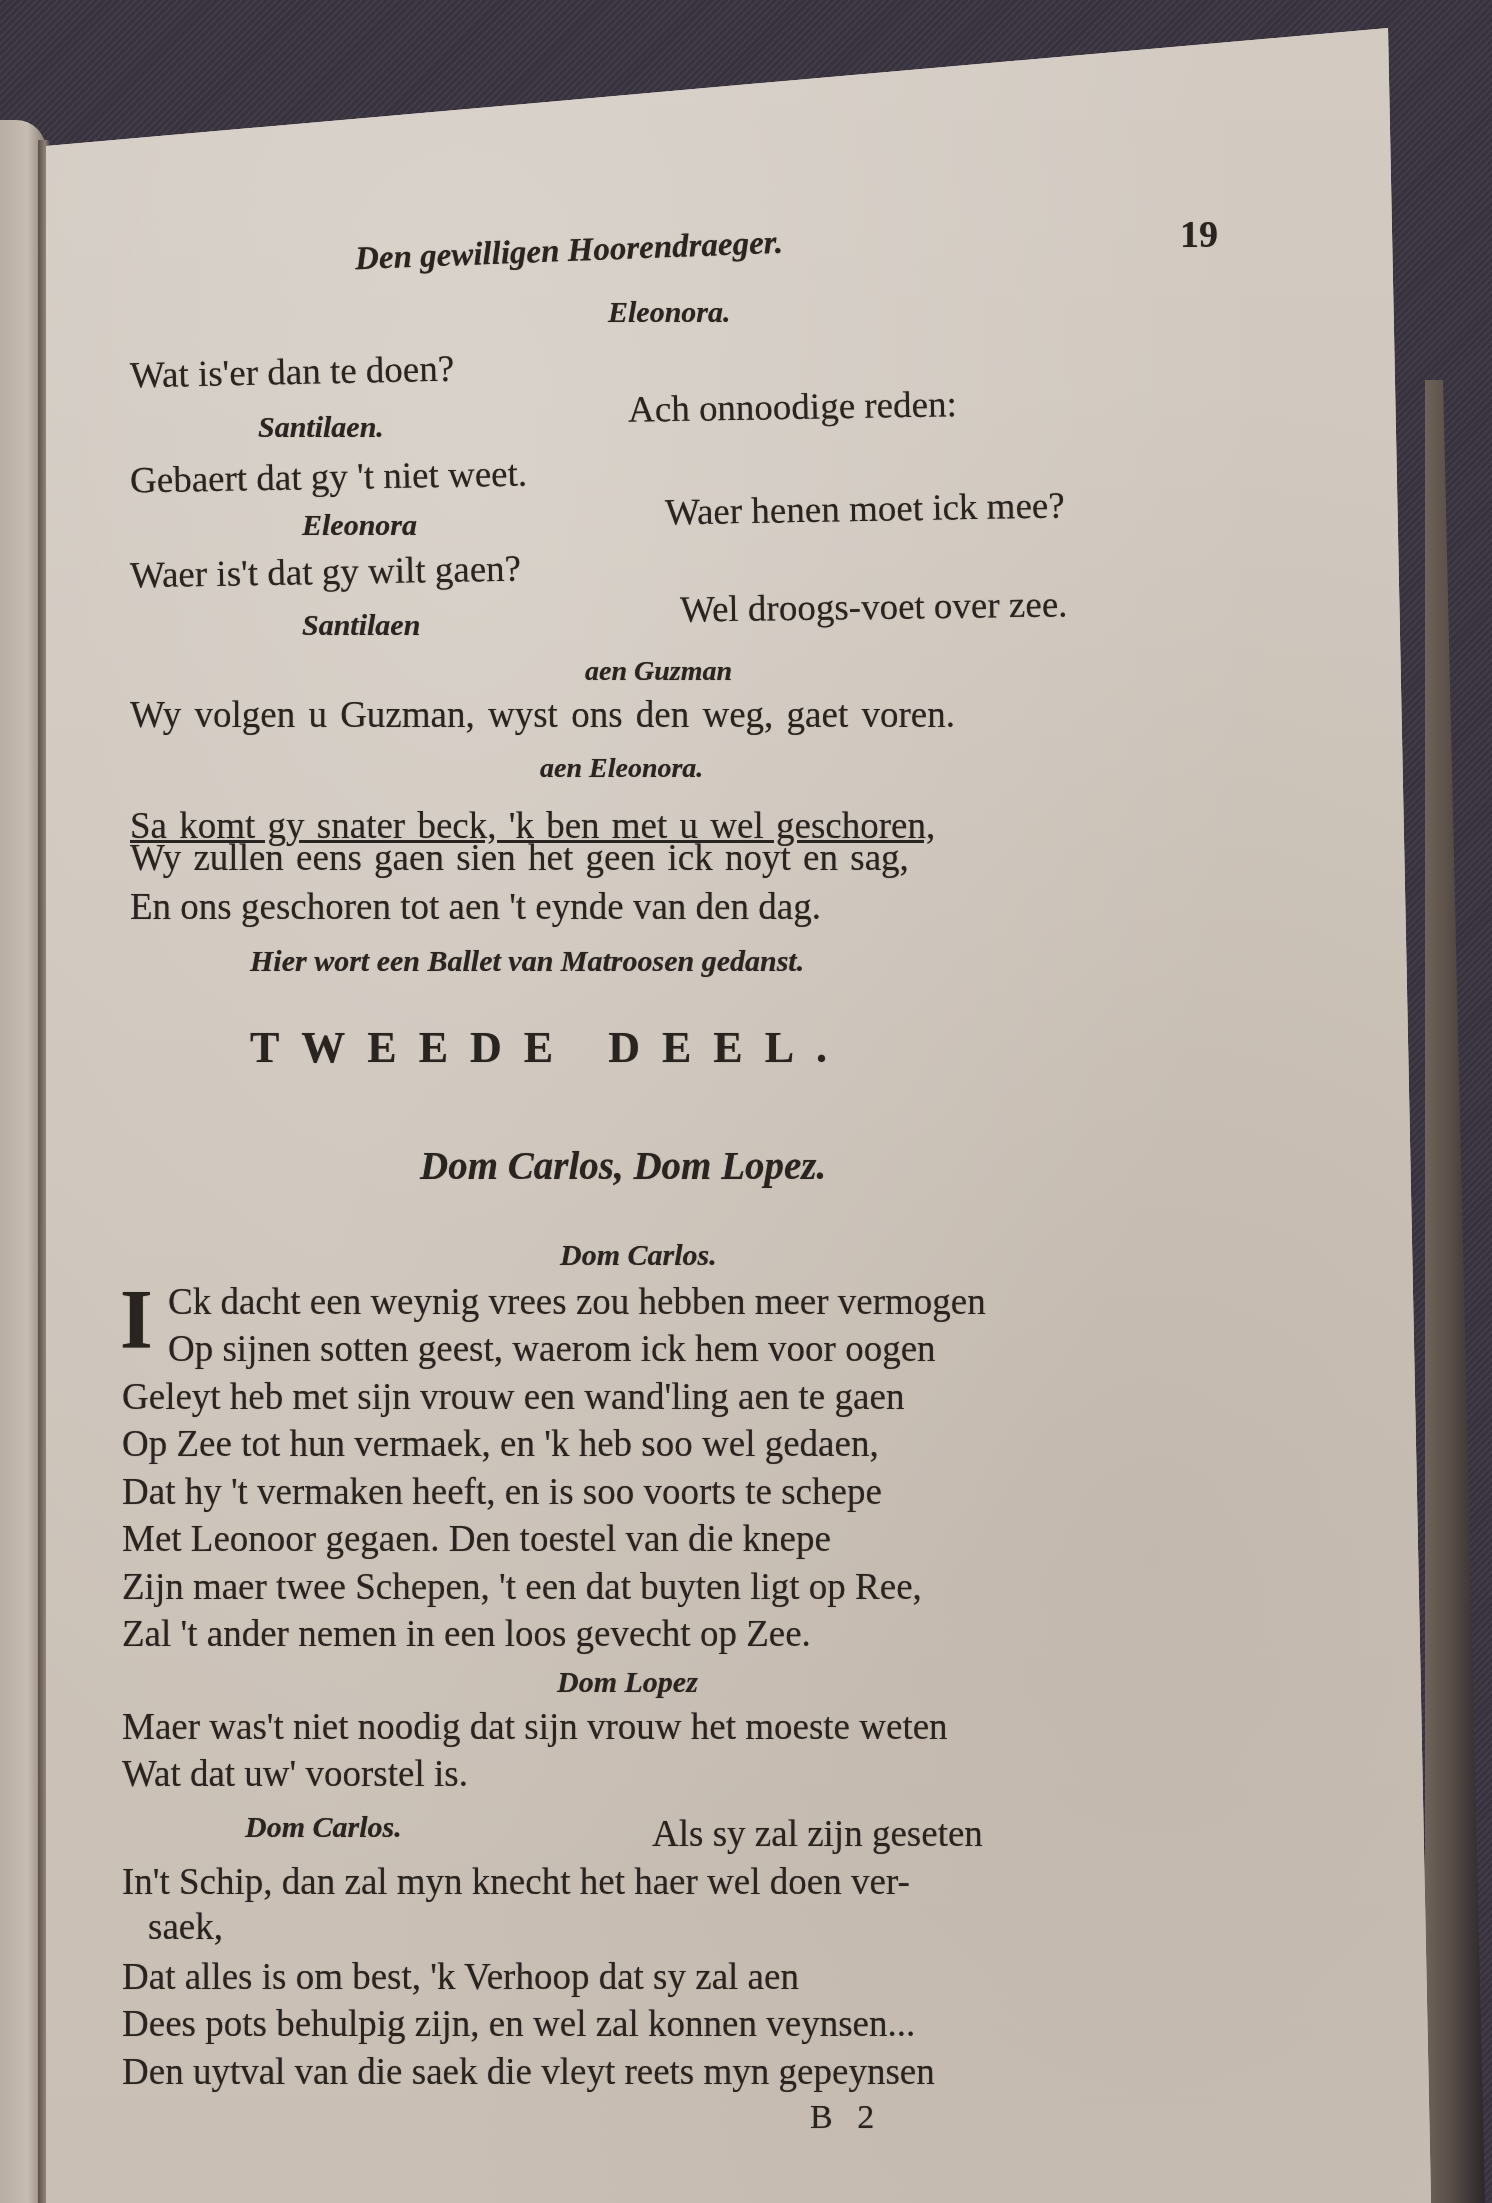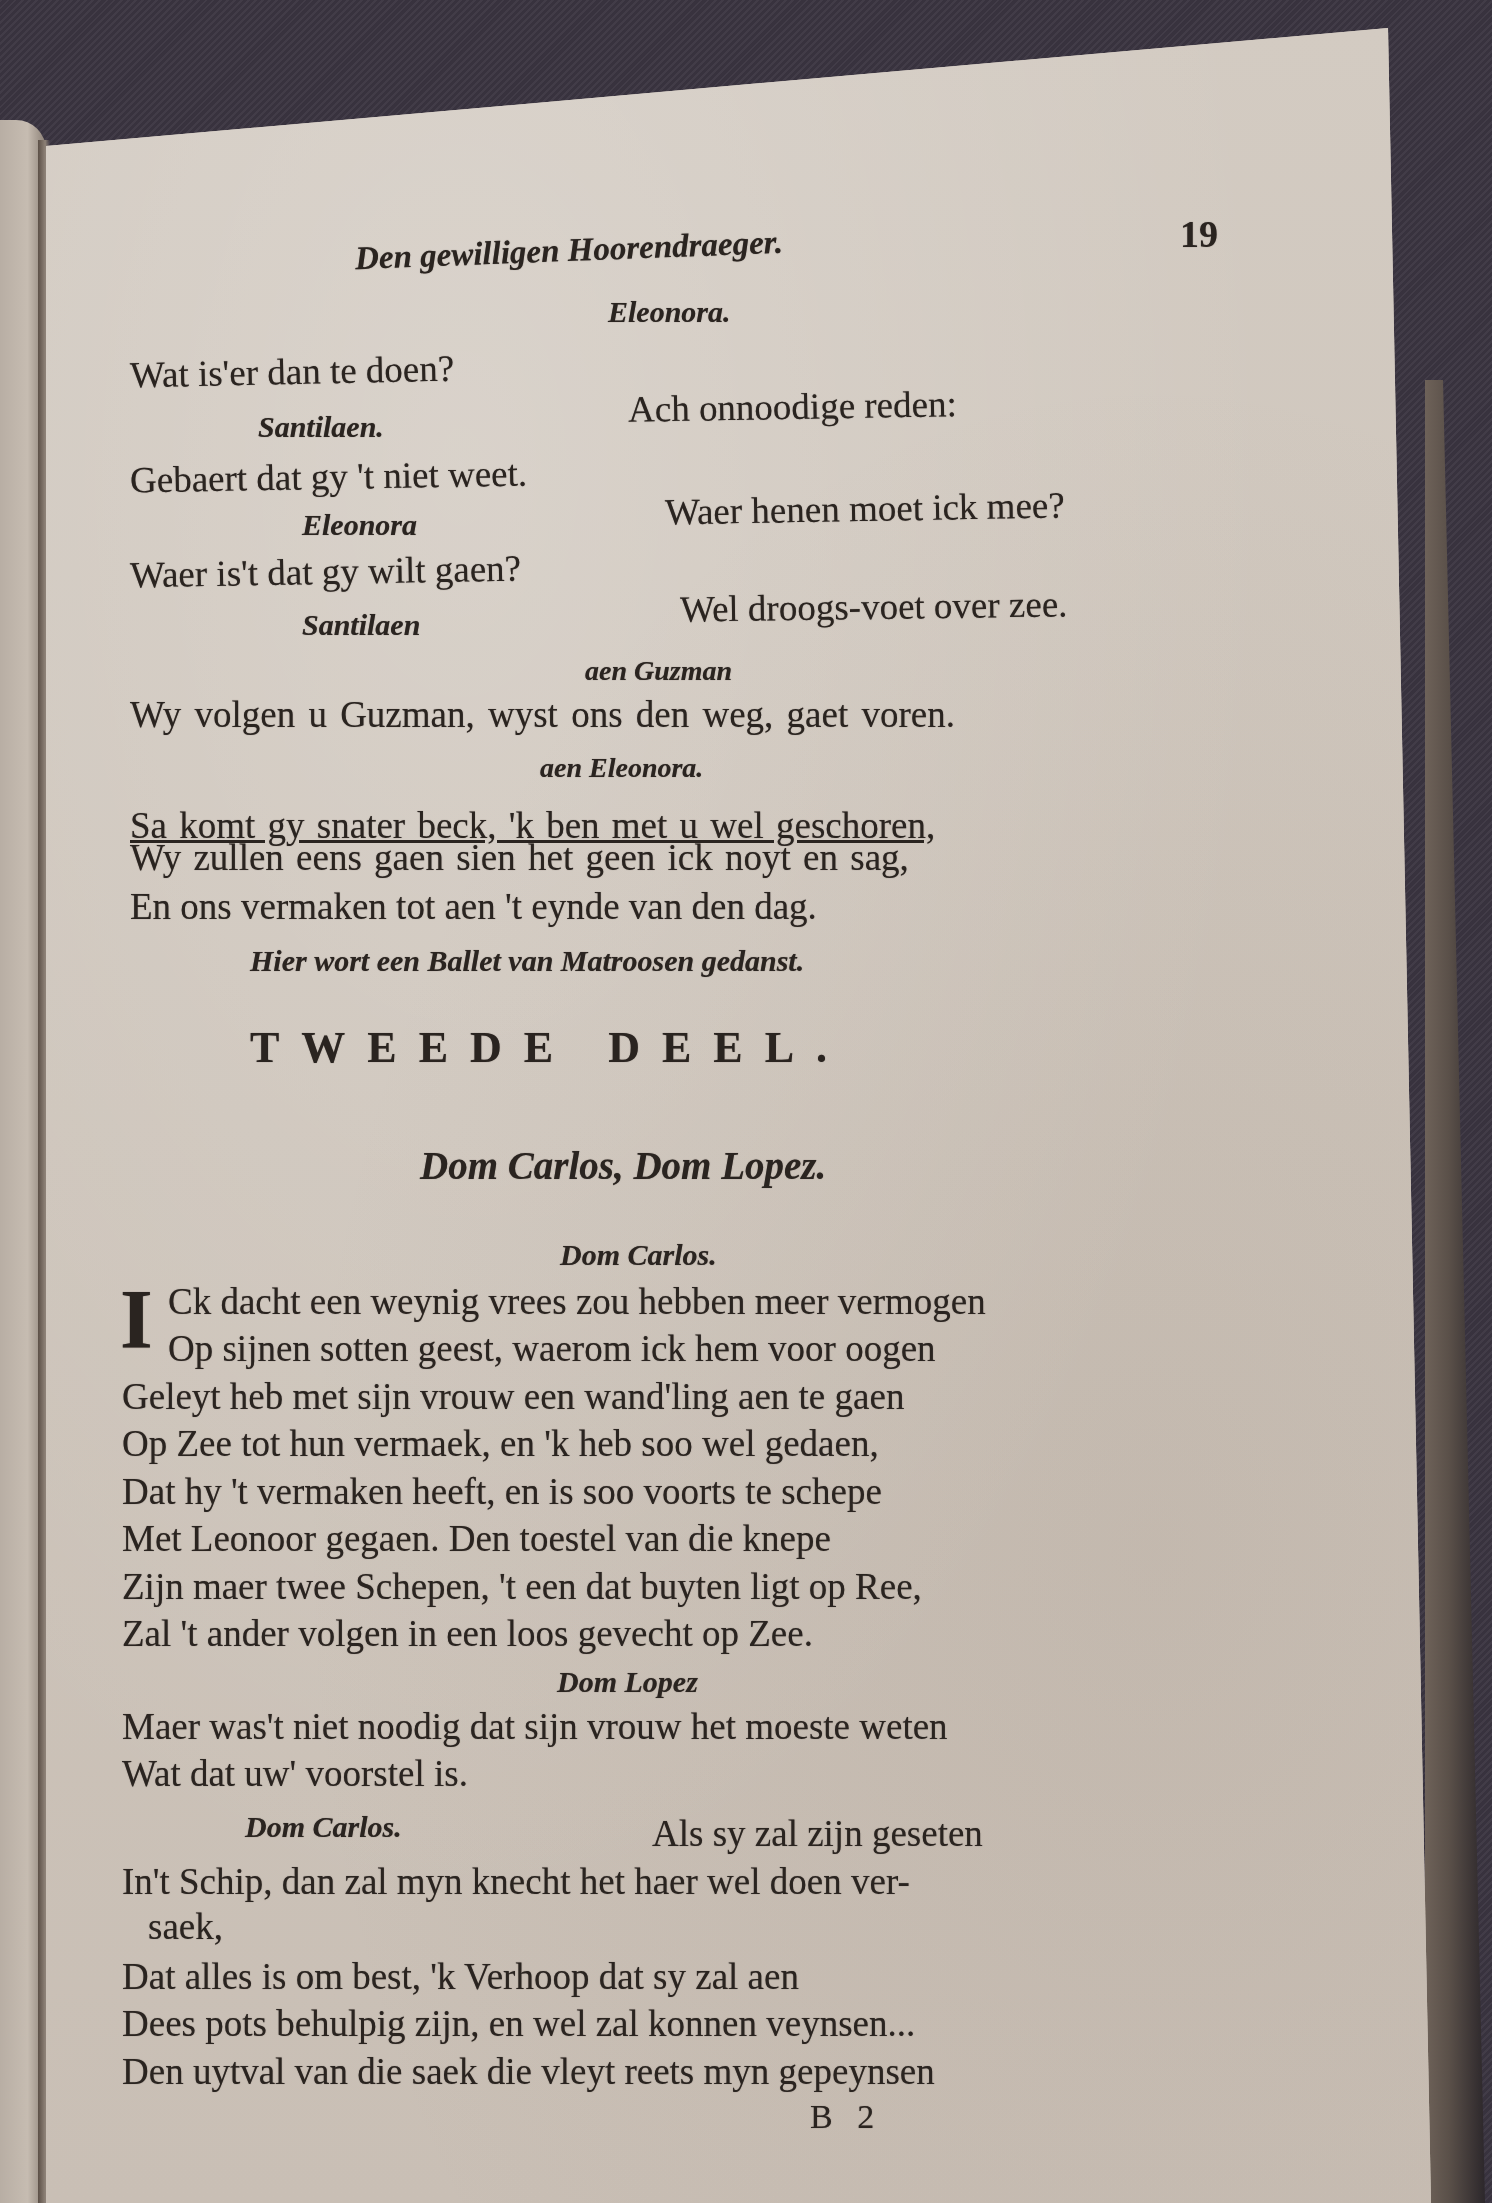--- a/index.html
+++ b/index.html
@@ -65,36 +65,36 @@
 <div class="txt ital" style="left:302px; top:508px;">Eleonora</div>
 <div class="txt roman" style="left:665px; top:487px; transform:rotate(-1deg);">Waer henen moet ick mee?</div>
 <div class="txt roman" style="left:130px; top:550px; transform:rotate(-1deg);">Waer is't dat gy wilt gaen?</div>
 <div class="txt ital" style="left:302px; top:608px;">Santilaen</div>
 <div class="txt roman" style="left:680px; top:585px; transform:rotate(-0.8deg);">Wel droogs-voet over zee.</div>
 <div class="txt ital" style="left:585px; top:655px; font-size:28px;">aen Guzman</div>
 <div class="txt roman" style="left:130px; top:693px; word-spacing:4px;">Wy volgen u Guzman, wyst ons den weg, gaet voren.</div>
 <div class="txt ital" style="left:540px; top:752px; font-size:28px;">aen Eleonora.</div>
 <div class="txt roman" style="left:130px; top:804px; word-spacing:3px;text-decoration:underline;">Sa komt gy snater beck, 'k ben met u wel geschoren,</div>
 <div class="txt roman" style="left:130px; top:836px; word-spacing:3px;">Wy zullen eens gaen sien het geen ick noyt en sag,</div>
-<div class="txt roman" style="left:130px; top:885px;">En ons vermaken tot aen 't eynde van den dag.</div>
+<div class="txt roman" style="left:130px; top:885px;">En ons geschoren tot aen 't eynde van den dag.</div>
 <div class="txt ital" style="left:250px; top:944px;">Hier wort een Ballet van Matroosen gedanst.</div>
 
 <div class="txt heading" style="left:250px; top:1022px;">TWEEDE DEEL.</div>
 
 <div class="txt ital" style="left:420px; top:1143px; font-size:39px;">Dom Carlos, Dom Lopez.</div>
 <div class="txt ital" style="left:560px; top:1238px;">Dom Carlos.</div>
 <div class="txt dropcap" style="left:120px; top:1278px;">I</div>
 <div class="txt roman" style="left:168px; top:1280px;">Ck dacht een weynig vrees zou hebben meer vermogen</div>
 <div class="txt roman" style="left:168px; top:1327px;">Op sijnen sotten geest, waerom ick hem voor oogen</div>
 <div class="txt roman" style="left:122px; top:1375px;">Geleyt heb met sijn vrouw een wand'ling aen te gaen</div>
 <div class="txt roman" style="left:122px; top:1422px;">Op Zee tot hun vermaek, en 'k heb soo wel gedaen,</div>
 <div class="txt roman" style="left:122px; top:1470px;">Dat hy 't vermaken heeft, en is soo voorts te schepe</div>
 <div class="txt roman" style="left:122px; top:1517px;">Met Leonoor gegaen. Den toestel van die knepe</div>
 <div class="txt roman" style="left:122px; top:1565px;">Zijn maer twee Schepen, 't een dat buyten ligt op Ree,</div>
-<div class="txt roman" style="left:122px; top:1612px;">Zal 't ander volgen in een loos gevecht op Zee.</div>
+<div class="txt roman" style="left:122px; top:1612px;">Zal 't ander nemen in een loos gevecht op Zee.</div>
 <div class="txt ital" style="left:557px; top:1665px;">Dom Lopez</div>
 <div class="txt roman" style="left:122px; top:1705px;font-family:Liberation Serif, serif;">Maer was't niet noodig dat sijn vrouw het moeste weten</div>
 <div class="txt roman" style="left:122px; top:1752px;">Wat dat uw' voorstel is.</div>
 <div class="txt ital" style="left:245px; top:1810px;">Dom Carlos.</div>
 <div class="txt roman" style="left:652px; top:1812px;">Als sy zal zijn geseten</div>
 <div class="txt roman" style="left:122px; top:1860px;">In't Schip, dan zal myn knecht het haer wel doen ver-</div>
 <div class="txt roman" style="left:148px; top:1905px;">saek,</div>
 <div class="txt roman" style="left:122px; top:1955px;">Dat alles is om best, 'k Verhoop dat sy zal aen</div>
 <div class="txt roman" style="left:122px; top:2002px;">Dees pots behulpig zijn, en wel zal konnen veynsen...</div>
 <div class="txt roman" style="left:122px; top:2050px;">Den uytval van die saek die vleyt reets myn gepeynsen</div>

